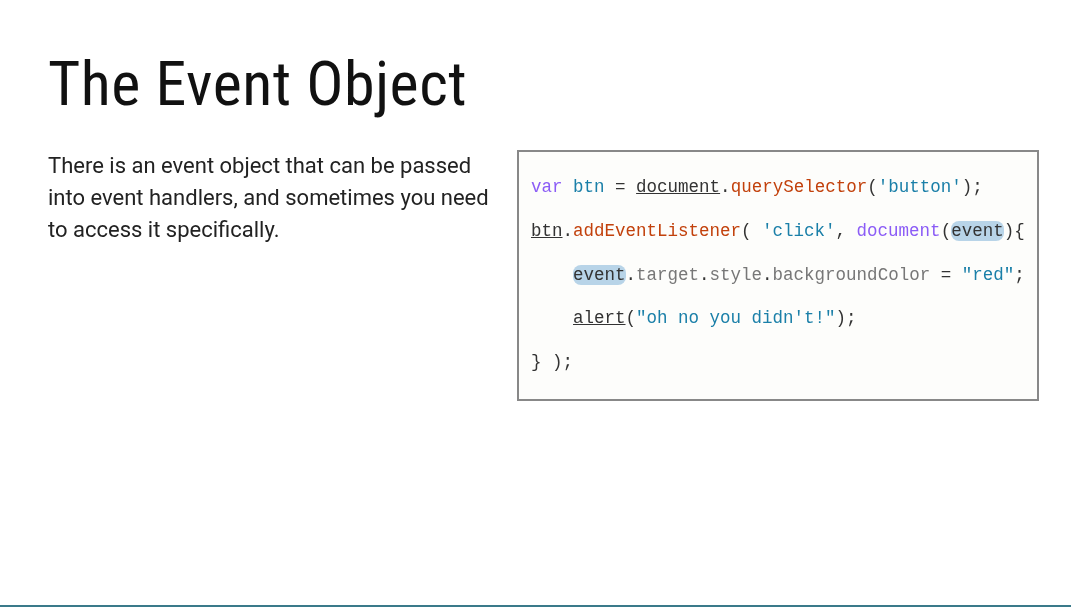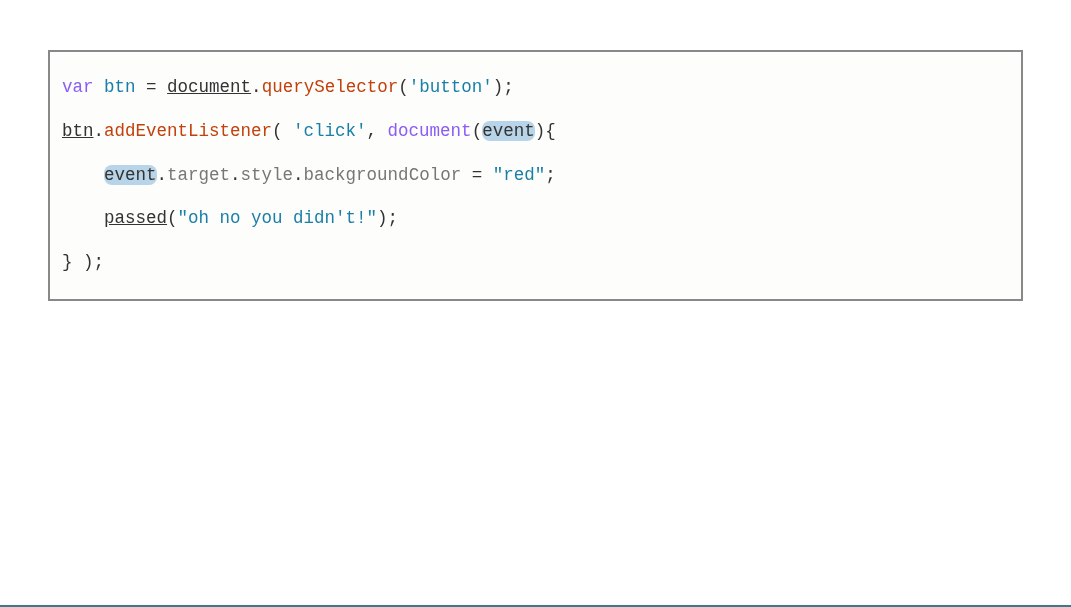--- a/index.html
+++ b/index.html
@@ -59,20 +59,22 @@
     .tok-plain { color: #333; text-decoration: underline; }
     .highlight {
       background: #b8d4e8;
       border-radius: 8px;
     }
   </style>
 </head>
 <body>
 
 <div class="slide">
+  <h1 class="title">The Event Object</h1>
   <div class="content">
+    <p class="description">There is an event object that can be passed into event handlers, and sometimes you need to access it specifically.</p>
     <div class="code-block"><span><span class="tok-keyword">var</span><span> </span><span class="tok-var">btn</span><span> </span><span>=</span><span> </span><span class="tok-plain">document</span><span>.</span><span class="tok-method">querySelector</span><span>(</span><span class="tok-string">'button'</span><span>)</span><span>;</span></span>
 <span><span class="tok-plain">btn</span><span>.</span><span class="tok-method">addEventListener</span><span>( </span><span class="tok-string">'click'</span><span>, </span><span class="tok-keyword">document</span><span>(</span><span class="highlight">event</span><span>){</span></span>
 <span><span>    </span><span class="highlight">event</span><span>.</span><span class="tok-prop">target</span><span>.</span><span class="tok-prop">style</span><span>.</span><span class="tok-prop">backgroundColor</span><span> </span><span>=</span><span> </span><span class="tok-string">"red"</span><span>;</span></span>
-<span><span>    </span><span class="tok-plain">passed</span><span>(</span><span class="tok-string">"oh no you didn't!"</span><span>)</span><span>;</span></span>
+<span><span>    </span><span class="tok-plain">alert</span><span>(</span><span class="tok-string">"oh no you didn't!"</span><span>)</span><span>;</span></span>
 <span><span>} );</span></span></div>
   </div>
 </div>
 
 </body></html>

